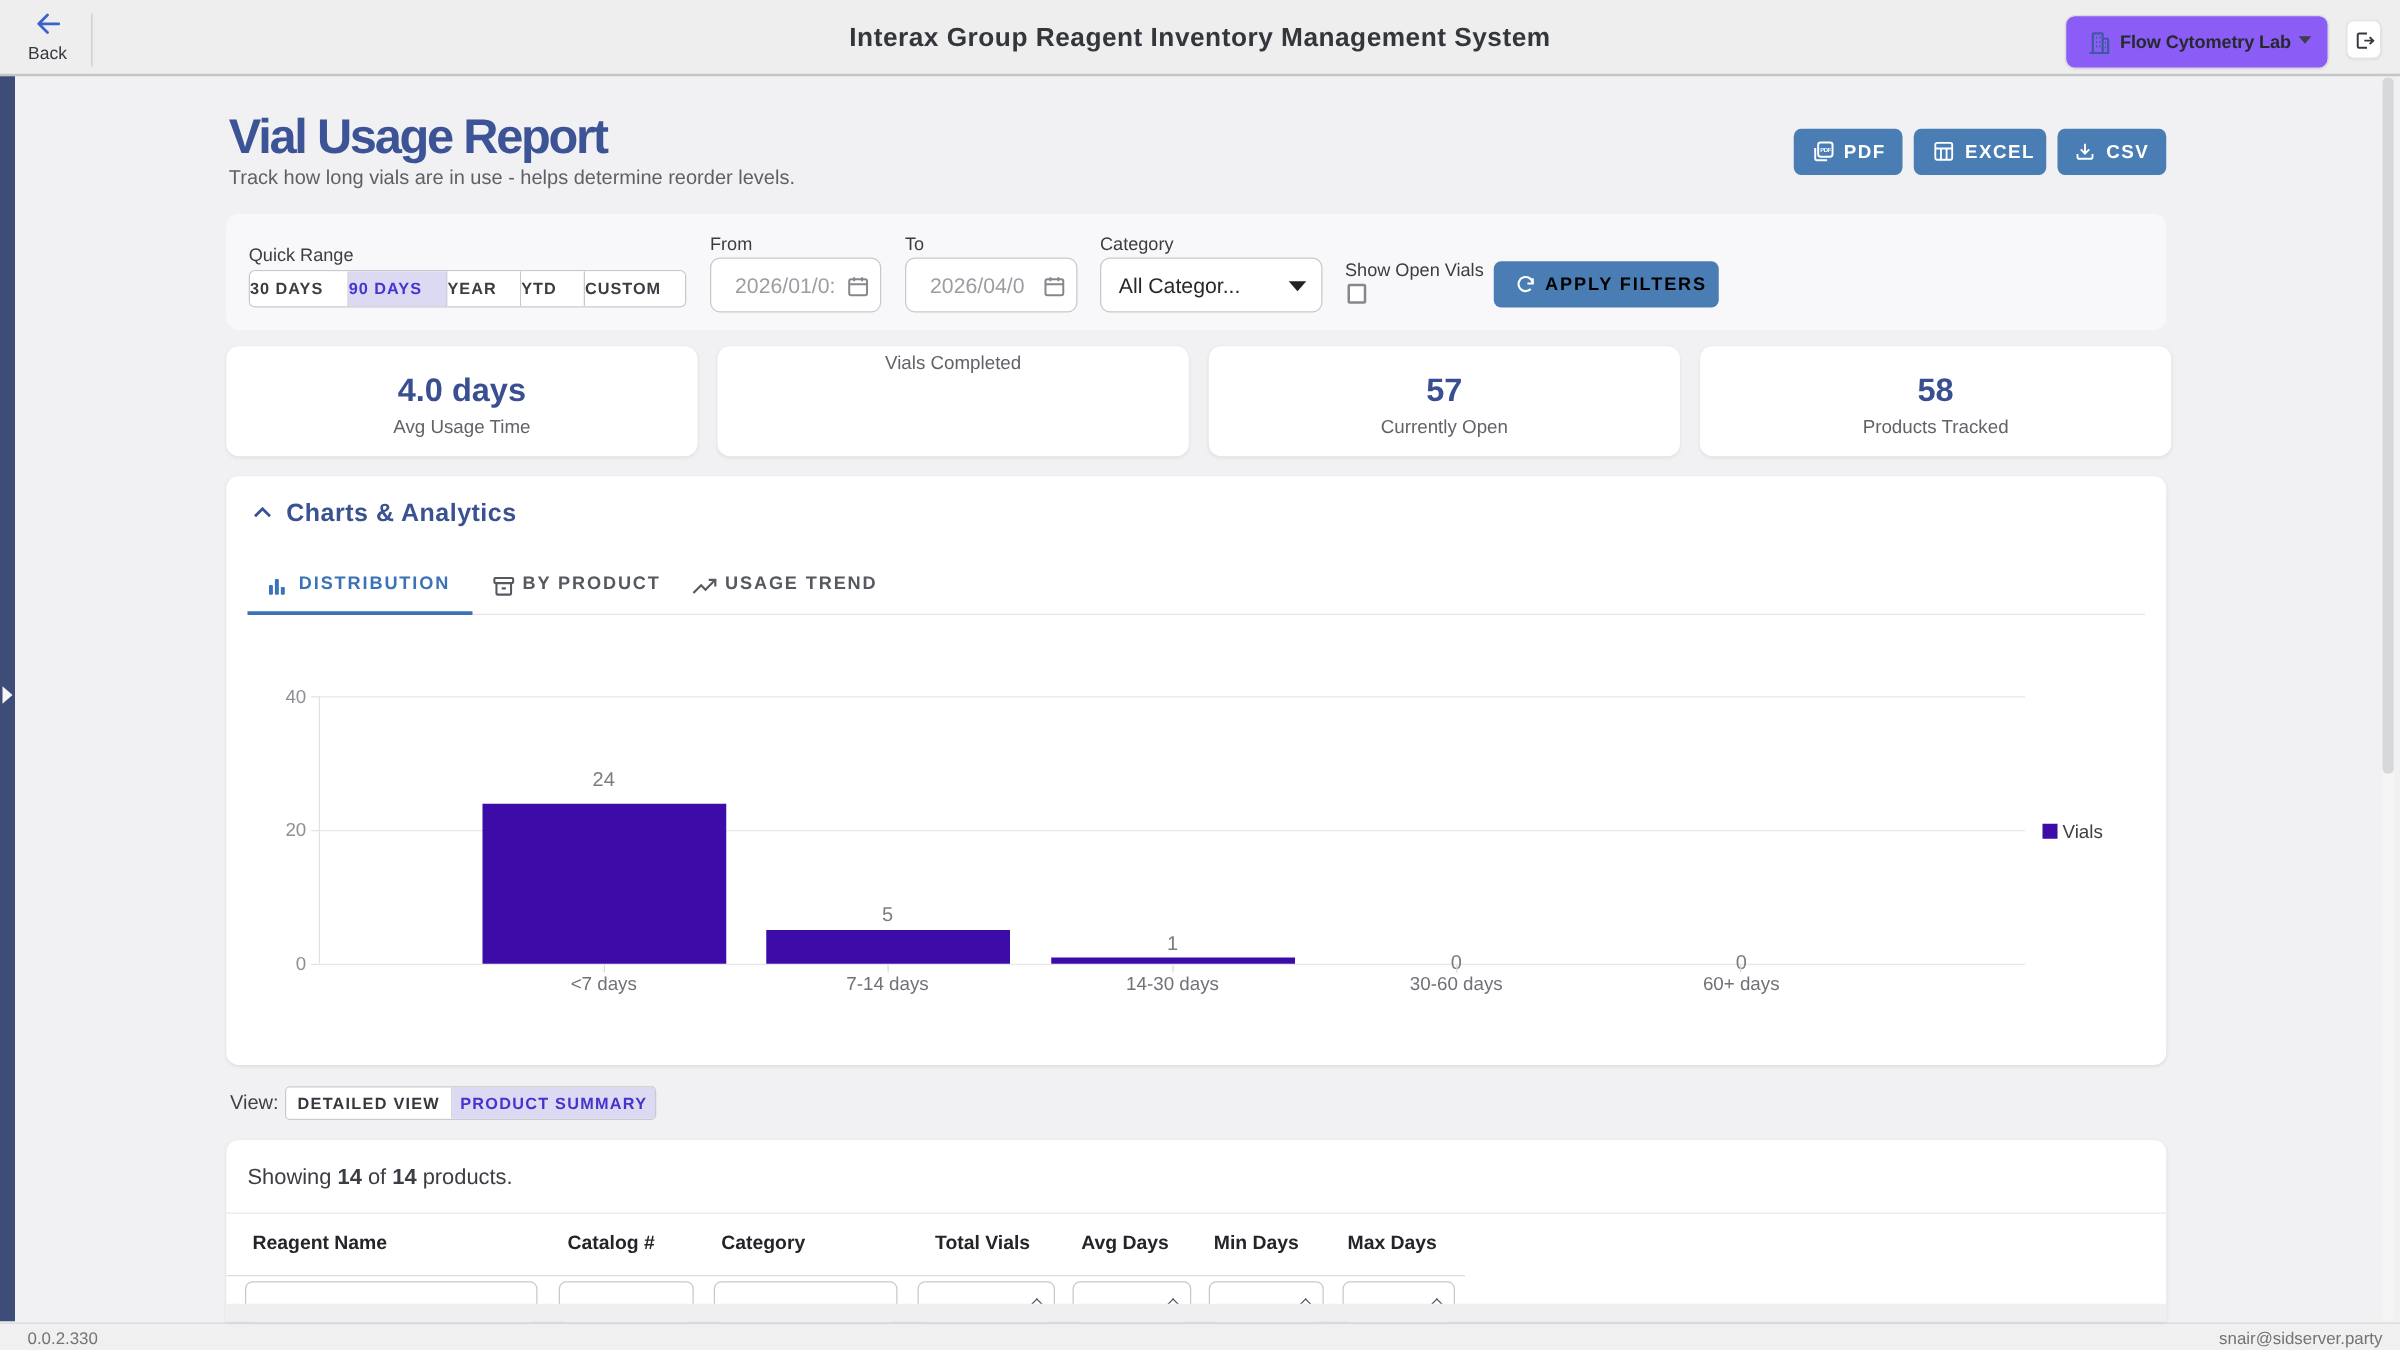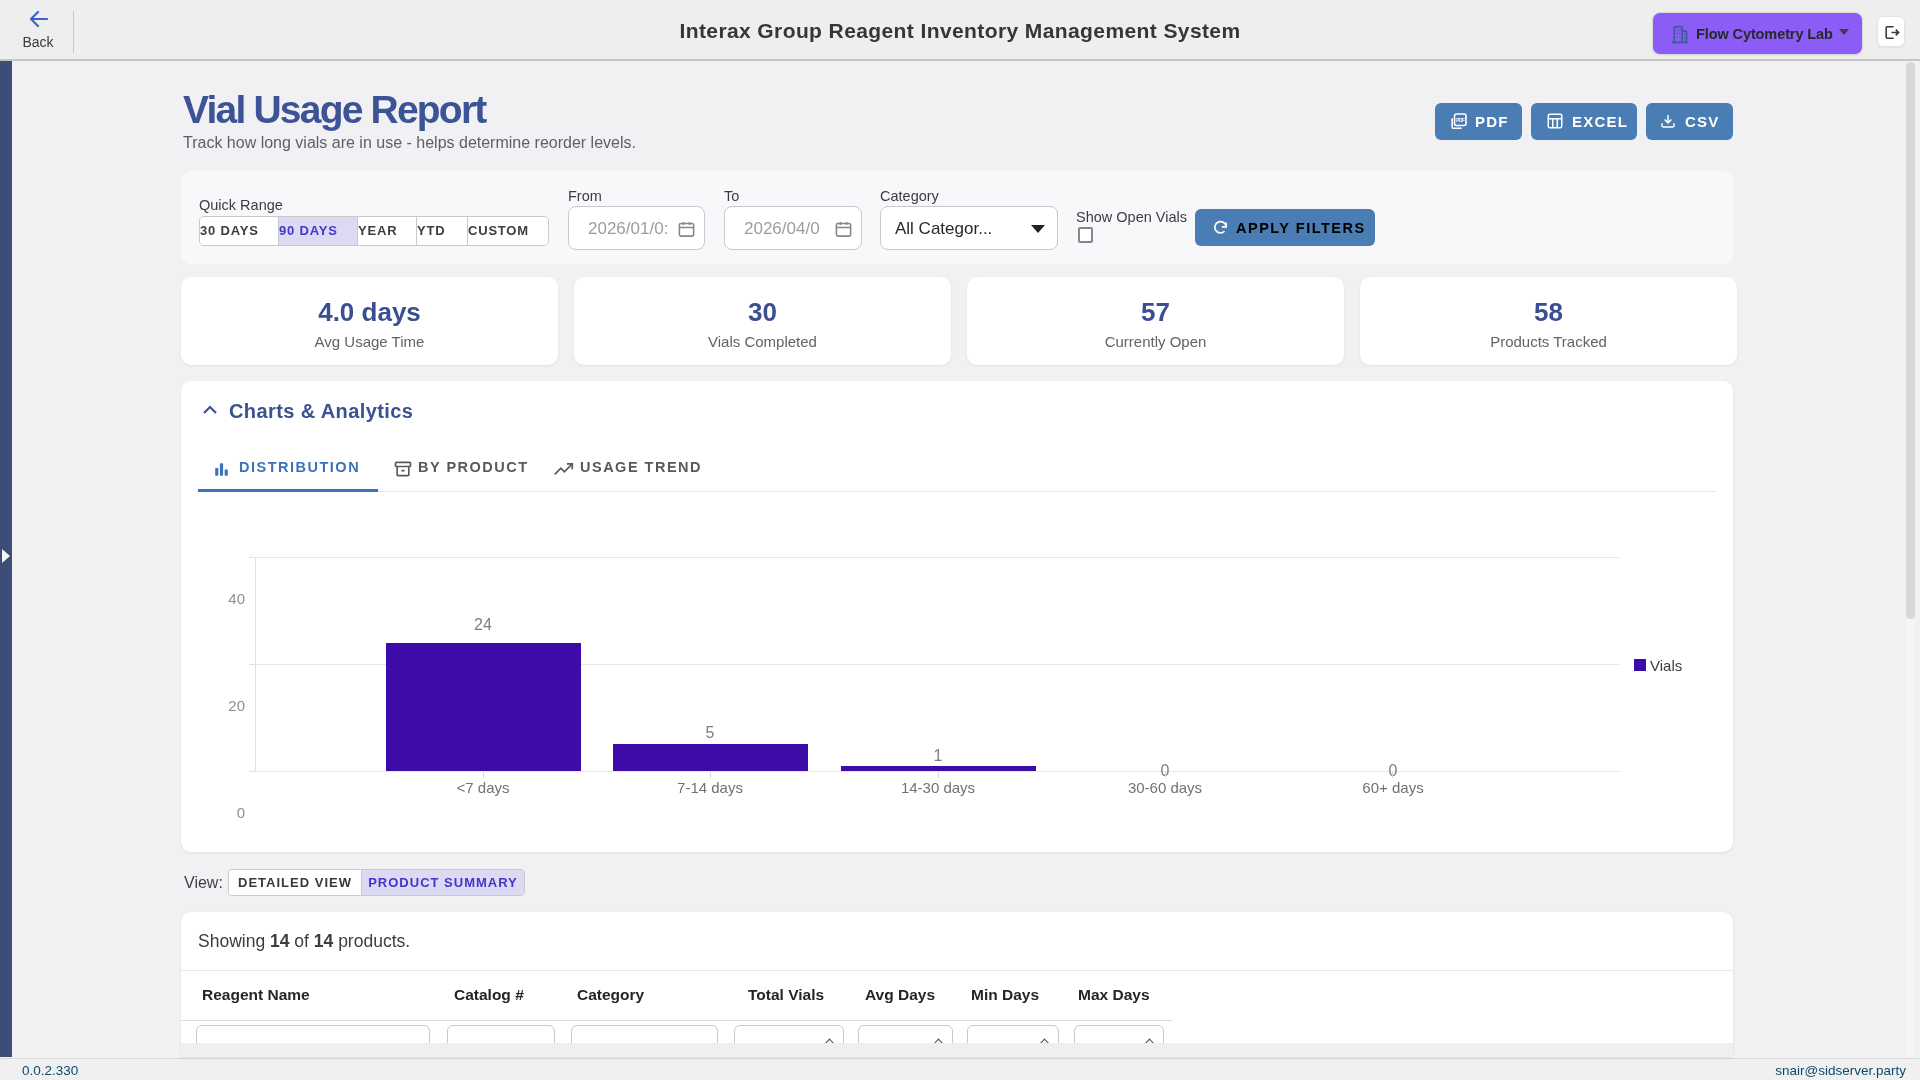--- a/index.html
+++ b/index.html
@@ -18,21 +18,21 @@
 .lab-btn svg.bld { position:absolute; left:16px; top:11px; }
 .lab-btn .caret { position:absolute; left:186px; top:16px; width:0; height:0; border-left:5px solid transparent; border-right:5px solid transparent; border-top:6px solid #3c3f44; }
 .logout-btn { position:absolute; left:1877px; top:16px; width:28px; height:31px; background:#ffffff; border:1px solid #e3e3e5; border-radius:6px; box-shadow:0 1px 2px rgba(0,0,0,0.06); }
 .logout-btn svg { position:absolute; left:5px; top:7px; }
 
 
 .side { position:absolute; left:0; top:61px; width:12px; height:996px; background:#3e4c78; }
 .side .arr { position:absolute; left:2px; top:488px; width:0; height:0; border-top:7px solid transparent; border-bottom:7px solid transparent; border-left:8px solid #f5f6f8; }
 .vscroll { position:absolute; left:1906px; top:62px; width:9px; height:995px; background:#f5f5f6; border-radius:4px; }
 .vscroll .thumb { position:absolute; left:0; top:0px; width:9px; height:557px; background:#d7d8da; border-radius:4px; }
-.statusbar { position:absolute; left:0; top:1058px; width:1920px; height:22px; background:#f0f0f1; border-top:1px solid #d9d9da; font-size:13.5px; color:#0c4a6e; }
+.statusbar { position:absolute; left:0; top:1058px; width:1920px; height:22px; background:#f0f0f1; border-top:1px solid #d9d9da; font-size:13.5px; color:#737373; }
 .statusbar .l { position:absolute; left:22px; top:4px; }
 .statusbar .r { position:absolute; right:14px; top:4px; }
 
 
 h1.pg { position:absolute; left:183px; top:90px; font-size:39px; font-weight:bold; color:#3c5496; letter-spacing:-1.8px; line-height:1; }
 .pg-sub { position:absolute; left:183px; top:133px; font-size:16px; color:#5d6066; line-height:1.2; }
 .exp-btn { position:absolute; top:103px; height:37px; background:#4a7db3; border-radius:6px; color:#fff; font-size:15px; font-weight:bold; letter-spacing:1.2px;padding-left:28px; }
 .exp-btn .t { position:absolute; top:10px; }
 .exp-btn svg { position:absolute; top:9px; }
 #b-pdf { left:1435px; width:87px; }
@@ -66,21 +66,21 @@
 .cpanel { position:absolute; left:181px; top:381px; width:1552px; height:471px; background:#fff; border-radius:10px; box-shadow:0 1px 3px rgba(0,0,0,0.07); }
 .cp-head { position:absolute; left:22px; top:19px; font-size:20px; font-weight:bold; color:#3a5290; letter-spacing:0.4px; }
 .cp-chev { position:absolute; left:22px; top:24px; }
 .tabs { position:absolute; left:17px; top:64px; width:1518px; height:47px; border-bottom:1px solid #e6e6e8; }
 .tab { position:absolute; top:14px; font-size:14.5px; font-weight:bold; letter-spacing:1.5px; color:#56595f; }
 .tab.active { color:#3b72b8; }
 .tab-underline { position:absolute; left:17px; top:108px; width:180px; height:3px; background:#3b72b8; }
 
 
 .grid { position:absolute; left:255px; height:1px; width:1365px; background:#e8e8ea; }
-.ylab { position:absolute; width:40px; text-align:right; font-size:15px; color:#8d9095;margin-top:41px; }
+.ylab { position:absolute; width:40px; text-align:right; font-size:15px; color:#8d9095; }
 .bar { position:absolute; background:#3d0ba8; }
 .vlab { position:absolute; width:60px; text-align:center; font-size:16px; color:#7a7d82; }
 .xlab { position:absolute; width:120px; text-align:center; font-size:15px; color:#6f7277; }
 .yaxis { position:absolute; left:255px; top:557px; width:1px; height:214px; background:#e2e2e4; }
 .ytick { position:absolute; left:249px; width:6px; height:1px; background:#e2e2e4; }
 .xtick { position:absolute; top:772px; width:1px; height:6px; background:#dadadc; }
 .legend { position:absolute; left:1634px; top:657px; }
 .legend .sq { position:absolute; left:0; top:2px; width:12px; height:12px; background:#3d0ba8; }
 .legend .t { position:absolute; left:16px; top:0; font-size:15px; color:#3a3d42; }
 
@@ -209,21 +209,20 @@
       <path d="M20 5v6h-6" fill="none"></path>
     </svg>
   <span class="t">APPLY FILTERS</span>
 </div>
 
 <div class="scard" style="left:181px;">
     <div class="v">4.0 days</div>
     <div class="l">Avg Usage Time</div>
   </div>
 <div class="scard" style="left:574px;">
-    <div class="v">30</div>
     <div class="l">Vials Completed</div>
   </div>
 <div class="scard" style="left:967px;">
     <div class="v">57</div>
     <div class="l">Currently Open</div>
   </div>
 <div class="scard" style="left:1360px;">
     <div class="v">58</div>
     <div class="l">Products Tracked</div>
   </div>

